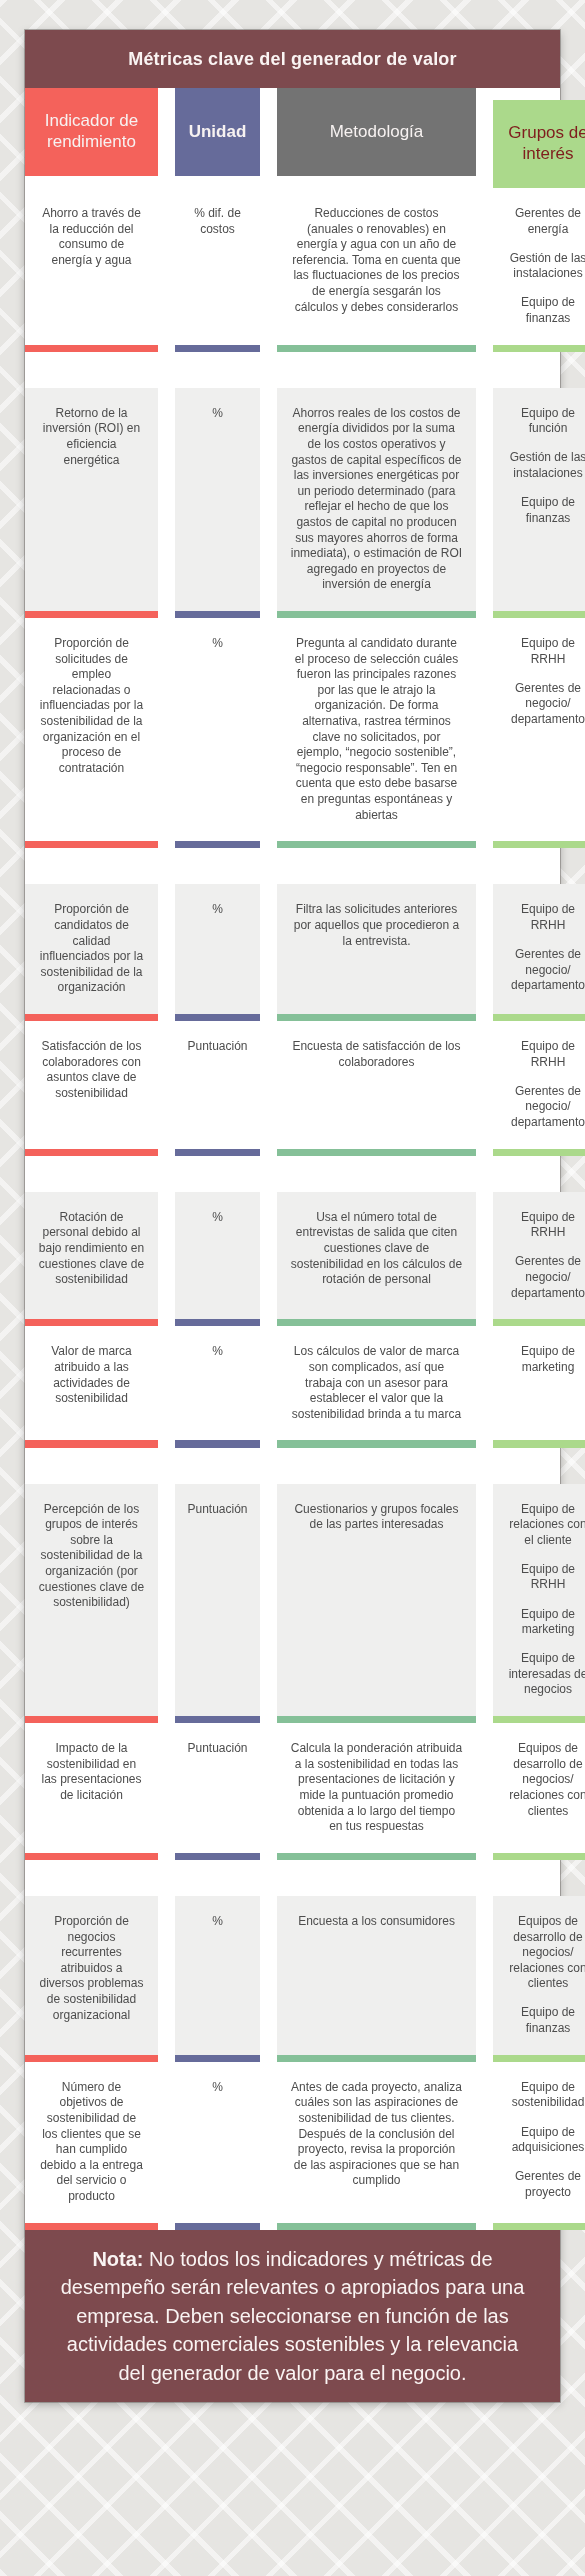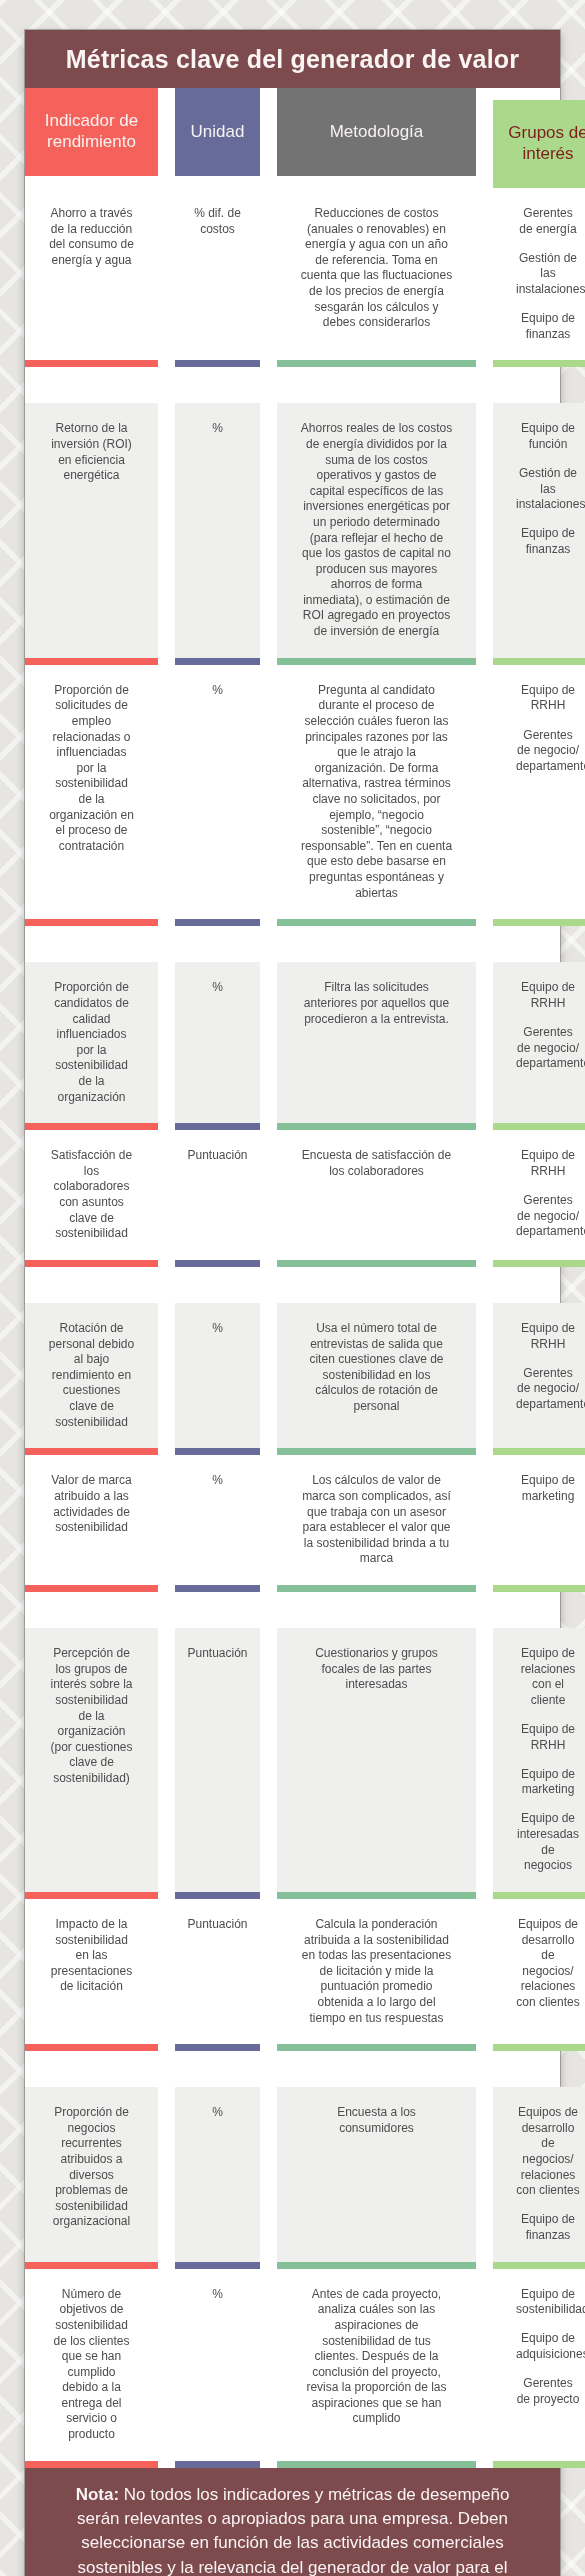--- a/index.html
+++ b/index.html
@@ -16,21 +16,21 @@
   .card {
     width: 535px;
     margin: 30px auto 0 auto;
     background: #ffffff;
     box-shadow: 0 0 0 0.9px rgba(110,106,102,.55), 0 2.7px 9px rgba(0,0,0,.28);
   }
   .title-bar {
     height: 58px;
     background: #7d4a4e;
     color: #faf4f3;
-    font-size: 25px;
+    font-size: 18px;
     font-weight: bold;
     display: flex;
     align-items: center;
     justify-content: center;
     text-align: center;
     letter-spacing: 0.2px;
   }
   .grid {
     display: grid;
     grid-template-columns: 133px 85px 199px 110px;
@@ -43,45 +43,45 @@
     align-items: center;
     justify-content: center;
     text-align: center;
     font-size: 17px;
     line-height: 1.22;
     color: #f7f2f1;
     padding: 0 5.4px;
     box-sizing: border-box;
   }
   .h1 { background: #f4625b; }
-  .h2 { background: #666b9a; }
+  .h2 { background: #666b9a; font-weight: bold; }
   .h3 { background: #737373; }
   .h4 { background: #abd98b; color: #7f1d1d; margin-top: 12px; }
   .cell {
-    padding: 18px 23px;
+    padding: 18px 13px;
     box-sizing: border-box;
     text-align: center;
     color: #4d4d4d;
     font-size: 12px;
     line-height: 1.3;
   }
   .cell.u { padding-left: 2.7px; padding-right: 2.7px; }
   .w { background: #ffffff; }
   .g { background: #efefee; margin-top: 36px; }
   .stk + .stk { margin-top: 13.5px; }
   .sep { height: 7.2px; }
   .s1 { background: #f4625b; }
   .s2 { background: #666b9a; }
   .s3 { background: #85c098; }
   .s4 { background: #abd98b; }
   .footer {
     background: #7d4a4e;
     color: #faf4f3;
     text-align: center;
-    font-size: 17px;
+    font-size: 20px;
     line-height: 1.42;
     padding: 15.3px 31px;
   }
   .b { font-weight: bold; }
 </style>
 </head>
 <body>
 
 <div class="page">
   <div class="card">

